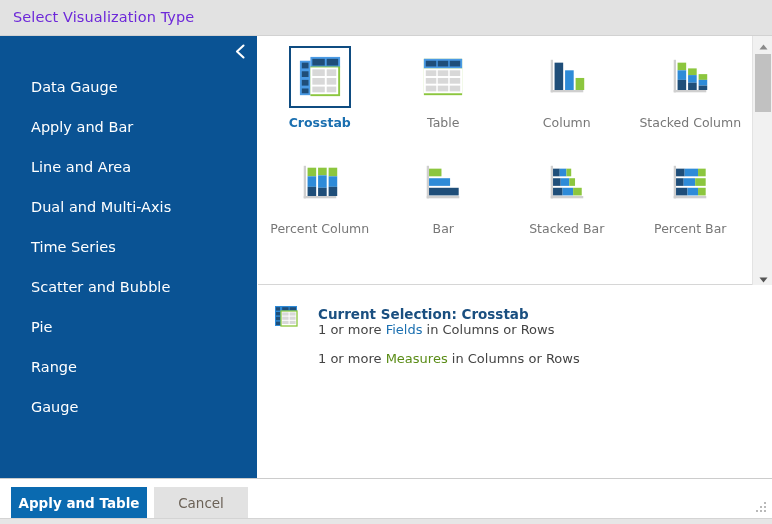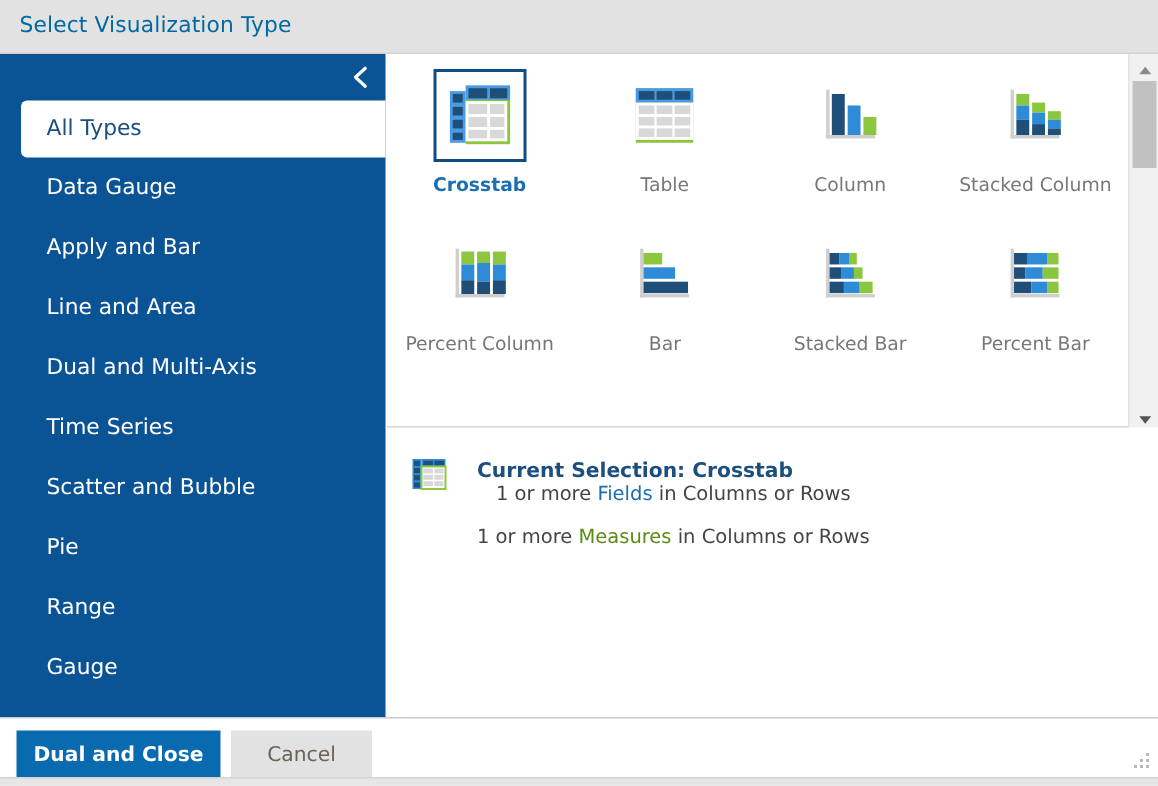--- a/index.html
+++ b/index.html
@@ -17,21 +17,21 @@
 
   
   .titlebar {
     position: absolute; left: 0; top: 0;
     width: 772px; height: 36px;
     background: #e2e2e2;
     border-bottom: 1px solid #d2d2d2;
   }
   .titlebar-text {
     position: absolute; left: 13px; top: 9px;
-    font-size: 14.5px; color: #0369a1; letter-spacing: .1px;
+    font-size: 14.5px; color: #6d28d9; letter-spacing: .1px;
   }
 
   
   .sidebar {
     position: absolute; left: 0; top: 36px;
     width: 257px; height: 442px;
     background: #0a5394;
     overflow: hidden;
   }
   .sidebar-top {
@@ -146,21 +146,21 @@
   .selinfo-head {
     display: flex; align-items: flex-start;
   }
   .selinfo-icon { width: 24px; height: 24px; flex: none; margin-top: 0px; }
   .selinfo-lines { margin-left: 20px; }
   .sel-title {
     font-size: 13.5px; color: #1a4f80; font-weight: bold;
     margin-top: 2px;
   }
   .sel-req {
-    font-size: 13px; color: #444444; margin-bottom: 14px; text-align: center;
+    font-size: 13px; color: #444444; margin-bottom: 14px;
   }
   .kw-field { color: #1a6fb0; }
   .kw-measure { color: #5a8c16; }
 
   
   .footer {
     position: absolute; left: 0; top: 478px;
     width: 772px; height: 46px;
     background: #ffffff;
     border-top: 1px solid #cccccc;
@@ -205,23 +205,20 @@
     <div class="sidebar-top">
       <div class="collapse-btn">
         <span>
           <svg width="13" height="17" viewBox="0 0 13 17">
             <polyline points="9.5,2.5 3,8.5 9.5,14.5" fill="none" stroke="#ffffff" stroke-width="2.1" stroke-linecap="round" stroke-linejoin="round"></polyline>
           </svg>
         </span>
       </div>
     </div>
     <div class="nav-list" id="nav-list">
-        <div class="nav-item active">
-          <span>All Types</span>
-        </div>
         <div class="nav-item">
           <span>Data Gauge</span>
         </div>
         <div class="nav-item">
           <span>Apply and Bar</span>
         </div>
         <div class="nav-item">
           <span>Line and Area</span>
         </div>
         <div class="nav-item">
@@ -445,21 +442,21 @@
           </div>
           <div class="sel-req">
             <span>1 or more </span><span class="kw-measure">Measures</span><span> in Columns or Rows</span>
           </div>
         </div>
       </div>
     </div>
   </div>
 
   <div class="footer">
-    <button class="btn btn-primary">Dual and Close</button>
+    <button class="btn btn-primary">Apply and Table</button>
     <button class="btn btn-secondary">Cancel</button>
     <div class="footer-rule"></div>
     <div class="resize-grip">
       <svg width="16" height="16" viewBox="0 0 16 16">
         <g fill="#b9b9b9">
           <rect x="12" y="2" width="2" height="2"></rect>
           <rect x="12" y="6" width="2" height="2"></rect>
             <rect x="8" y="6" width="2" height="2"></rect>
           <rect x="12" y="10" width="2" height="2"></rect>
             <rect x="8" y="10" width="2" height="2"></rect>

